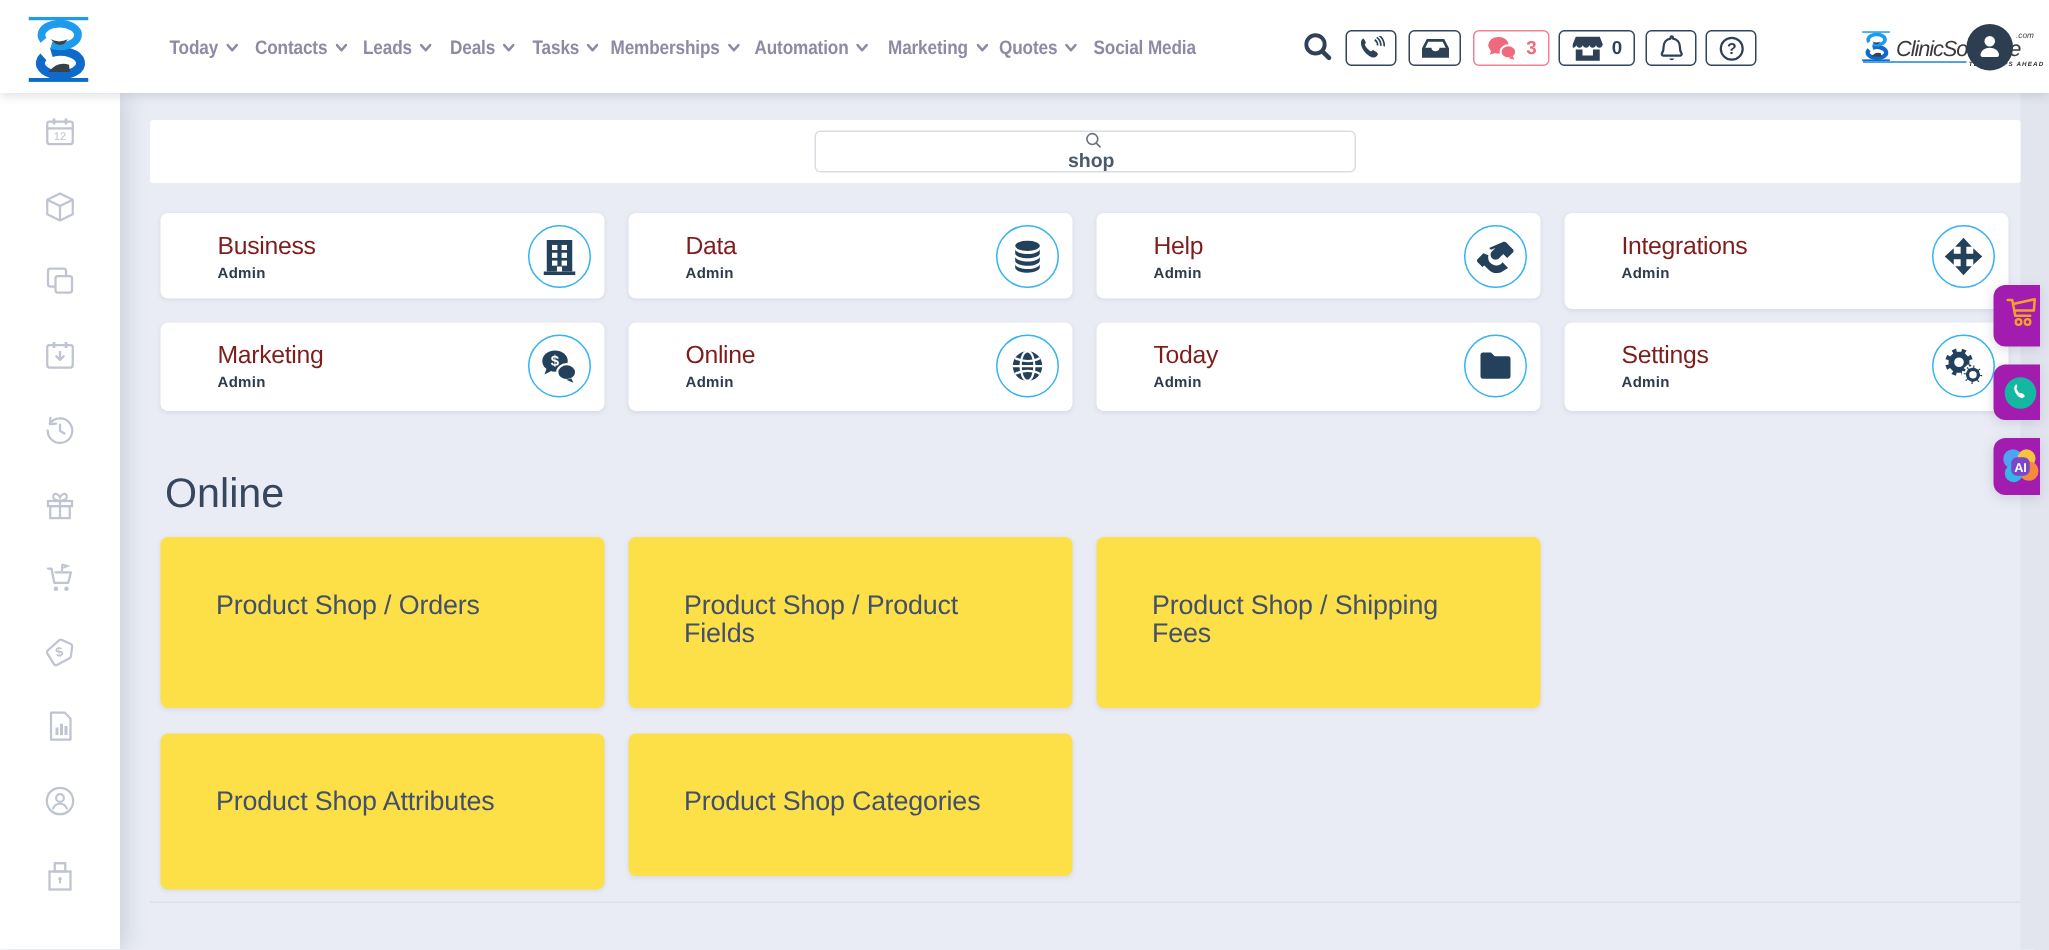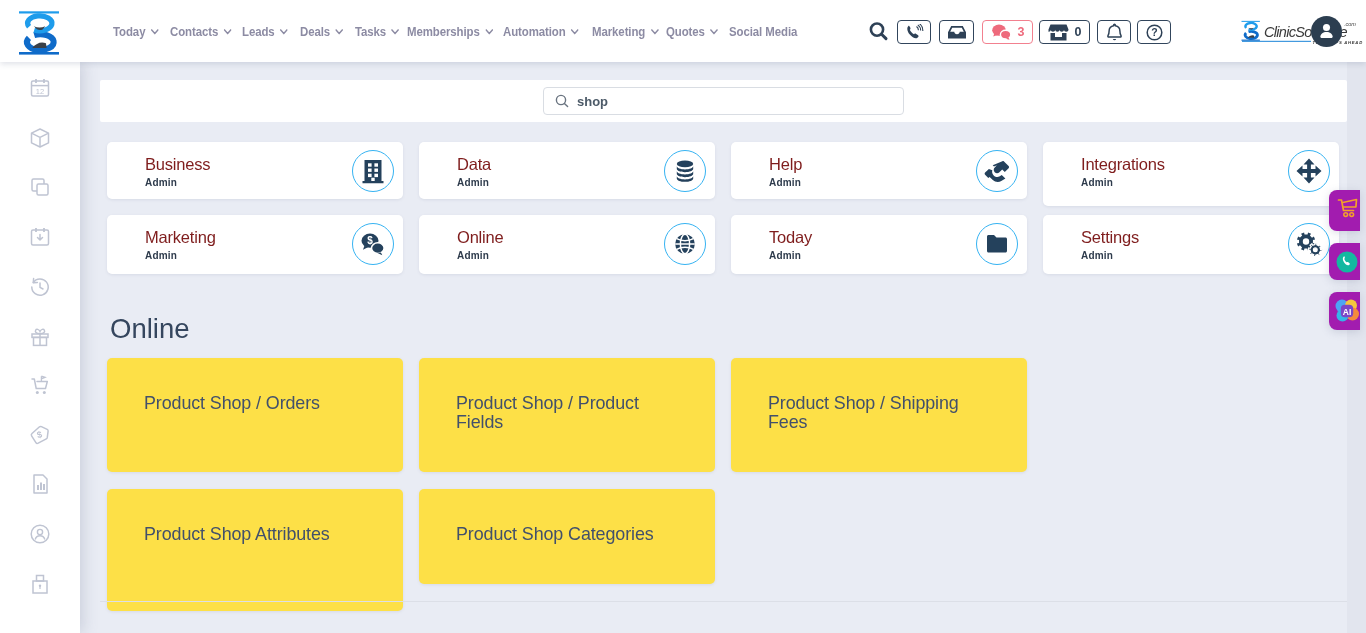--- a/index.html
+++ b/index.html
@@ -23,21 +23,21 @@
 #avatar { position:absolute; left:1311px; top:16px; width:31px; height:31px; border-radius:50%; background:#2c3e50; }
 #avatar svg { position:absolute; left:8px; top:7px; }
 
 
 #sidebar { position:absolute; top:62px; left:0; width:80px; height:571px; background:#fff; box-shadow:3px 0 14px rgba(90,100,130,.22); z-index:20; }
 .sbicon { position:absolute; left:40px; transform:translate(-50%,-50%); color:#bfc4d2; }
 
 
 #rightstrip { position:absolute; top:62px; left:1347px; width:19px; height:571px; background:#e2e5ee; z-index:5; }
 #searchrow { position:absolute; left:100px; top:80px; width:1247px; height:42px; background:#fff; border-radius:2px; z-index:6; }
-#searchbox { position:absolute; left:443px; top:7px; width:361px; height:28px; border:1px solid #d9dde3; border-radius:4px; display:flex; align-items:center; }
+#searchbox { position:absolute; left:443px; top:7px; width:361px; height:28px; border:1px solid #d9dde3; border-radius:4px; display:flex; align-items:center;flex-direction:column; }
 #searchbox span { font-size:13px; font-weight:bold; color:#4c5a68; margin-left:8px; }
 #searchbox svg { margin-left:11px; }
 
 .card { position:absolute; width:296px; background:#fff; border-radius:5px; box-shadow:0 1px 3px rgba(100,110,140,.12); z-index:6; }
 .card .ttl { position:absolute; left:38px; top:12.5px; font-size:16.5px; color:#7f1d1d; letter-spacing:-.2px; }
 .card .sub { position:absolute; left:38px; top:35.2px; font-size:10px; font-weight:bold; color:#2e3b4c; letter-spacing:.2px; }
 .card .circ { position:absolute; right:9px; top:7.5px; width:42px; height:42px; border:1.8px solid #36b3f2; border-radius:50%; }
 .card .circ svg { position:absolute; left:50%; top:50%; transform:translate(-50%,-50%); }
 
 #online-h { position:absolute; left:110px; top:313px; font-size:27.5px; font-weight:normal; color:#35465e; letter-spacing:0; z-index:6; }
@@ -331,21 +331,21 @@
   <div id="online-h">Online</div>
   <div class="pcard" style="left:107px;top:358px;height:114px;">
       <div class="ttl">Product Shop / Orders</div>
     </div>
 <div class="pcard" style="left:419px;top:358px;height:114px;">
       <div class="ttl">Product Shop / Product Fields</div>
     </div>
 <div class="pcard" style="left:731px;top:358px;height:114px;">
       <div class="ttl">Product Shop / Shipping Fees</div>
     </div>
-<div class="pcard" style="left:107px;top:489px;height:122px;padding-left:36px;">
+<div class="pcard" style="left:107px;top:489px;height:104px;padding-left:36px;">
       <div class="ttl">Product Shop Attributes</div>
     </div>
 <div class="pcard" style="left:419px;top:489px;height:95px;">
       <div class="ttl">Product Shop Categories</div>
     </div>
 
   <div id="divider"></div>
 
   <div class="fw" style="top:190px;height:41px;">
       <svg style="position:absolute;left:8px;top:8px" width="22" height="21" viewBox="0 0 22 21">

